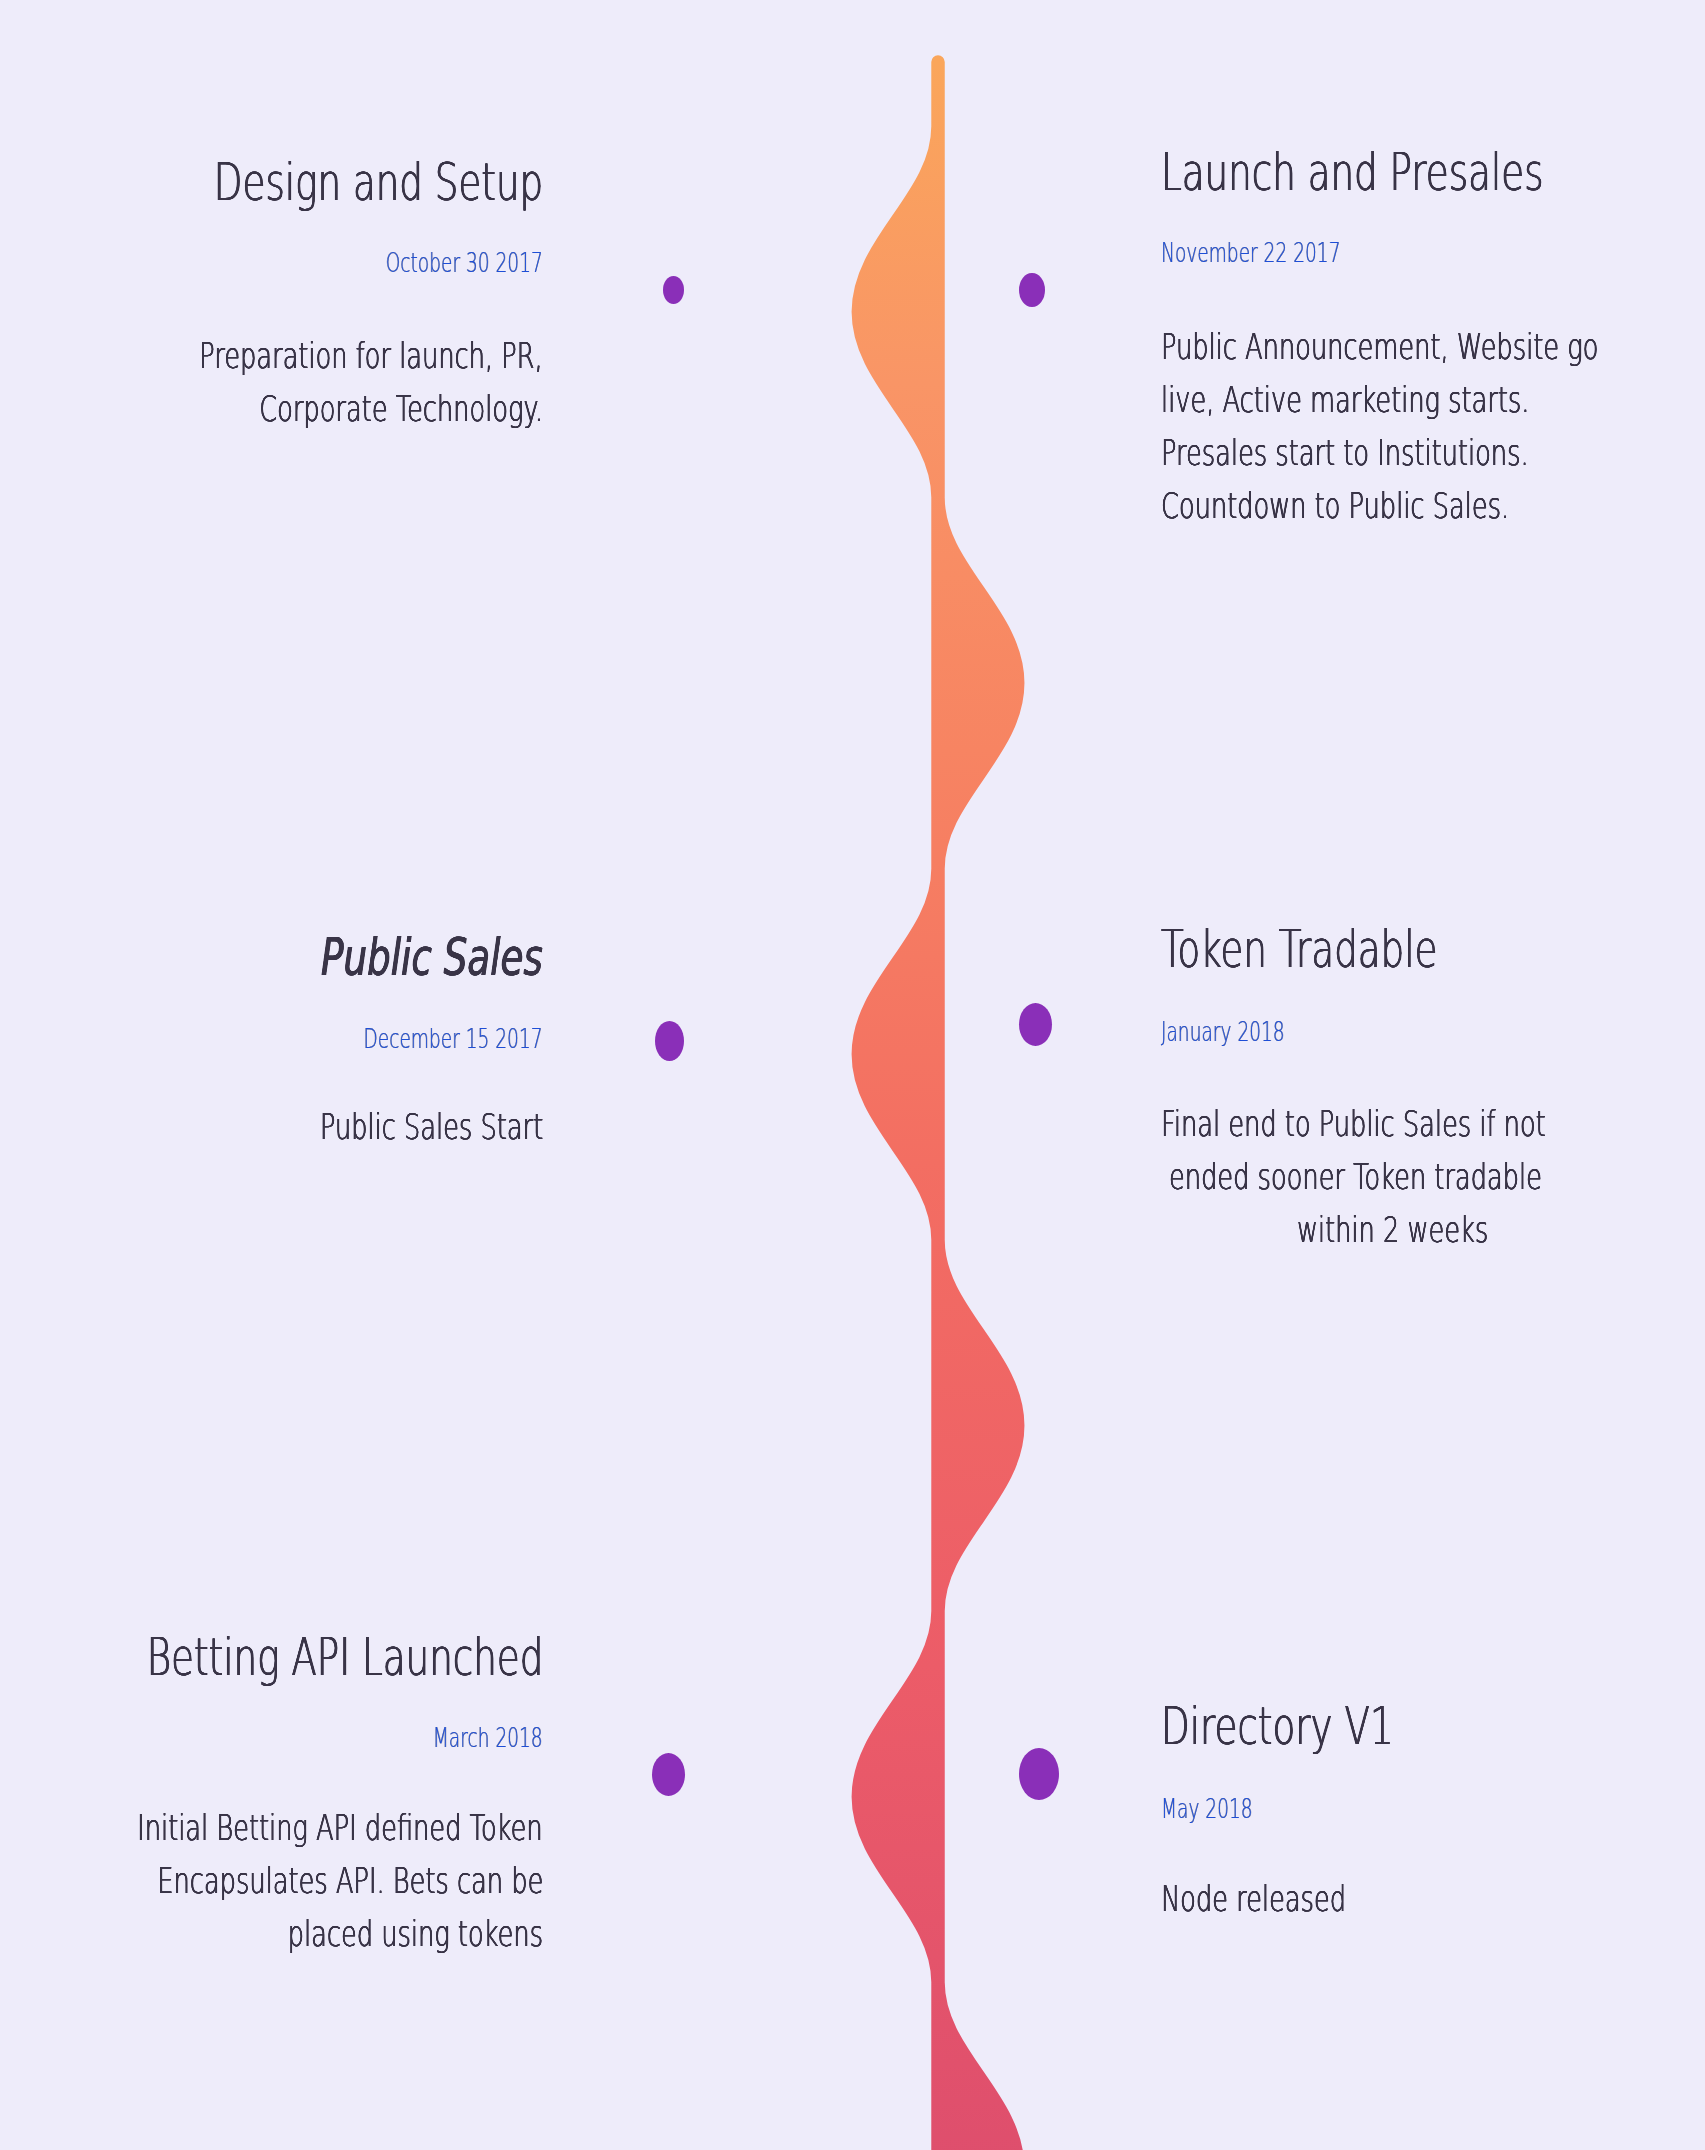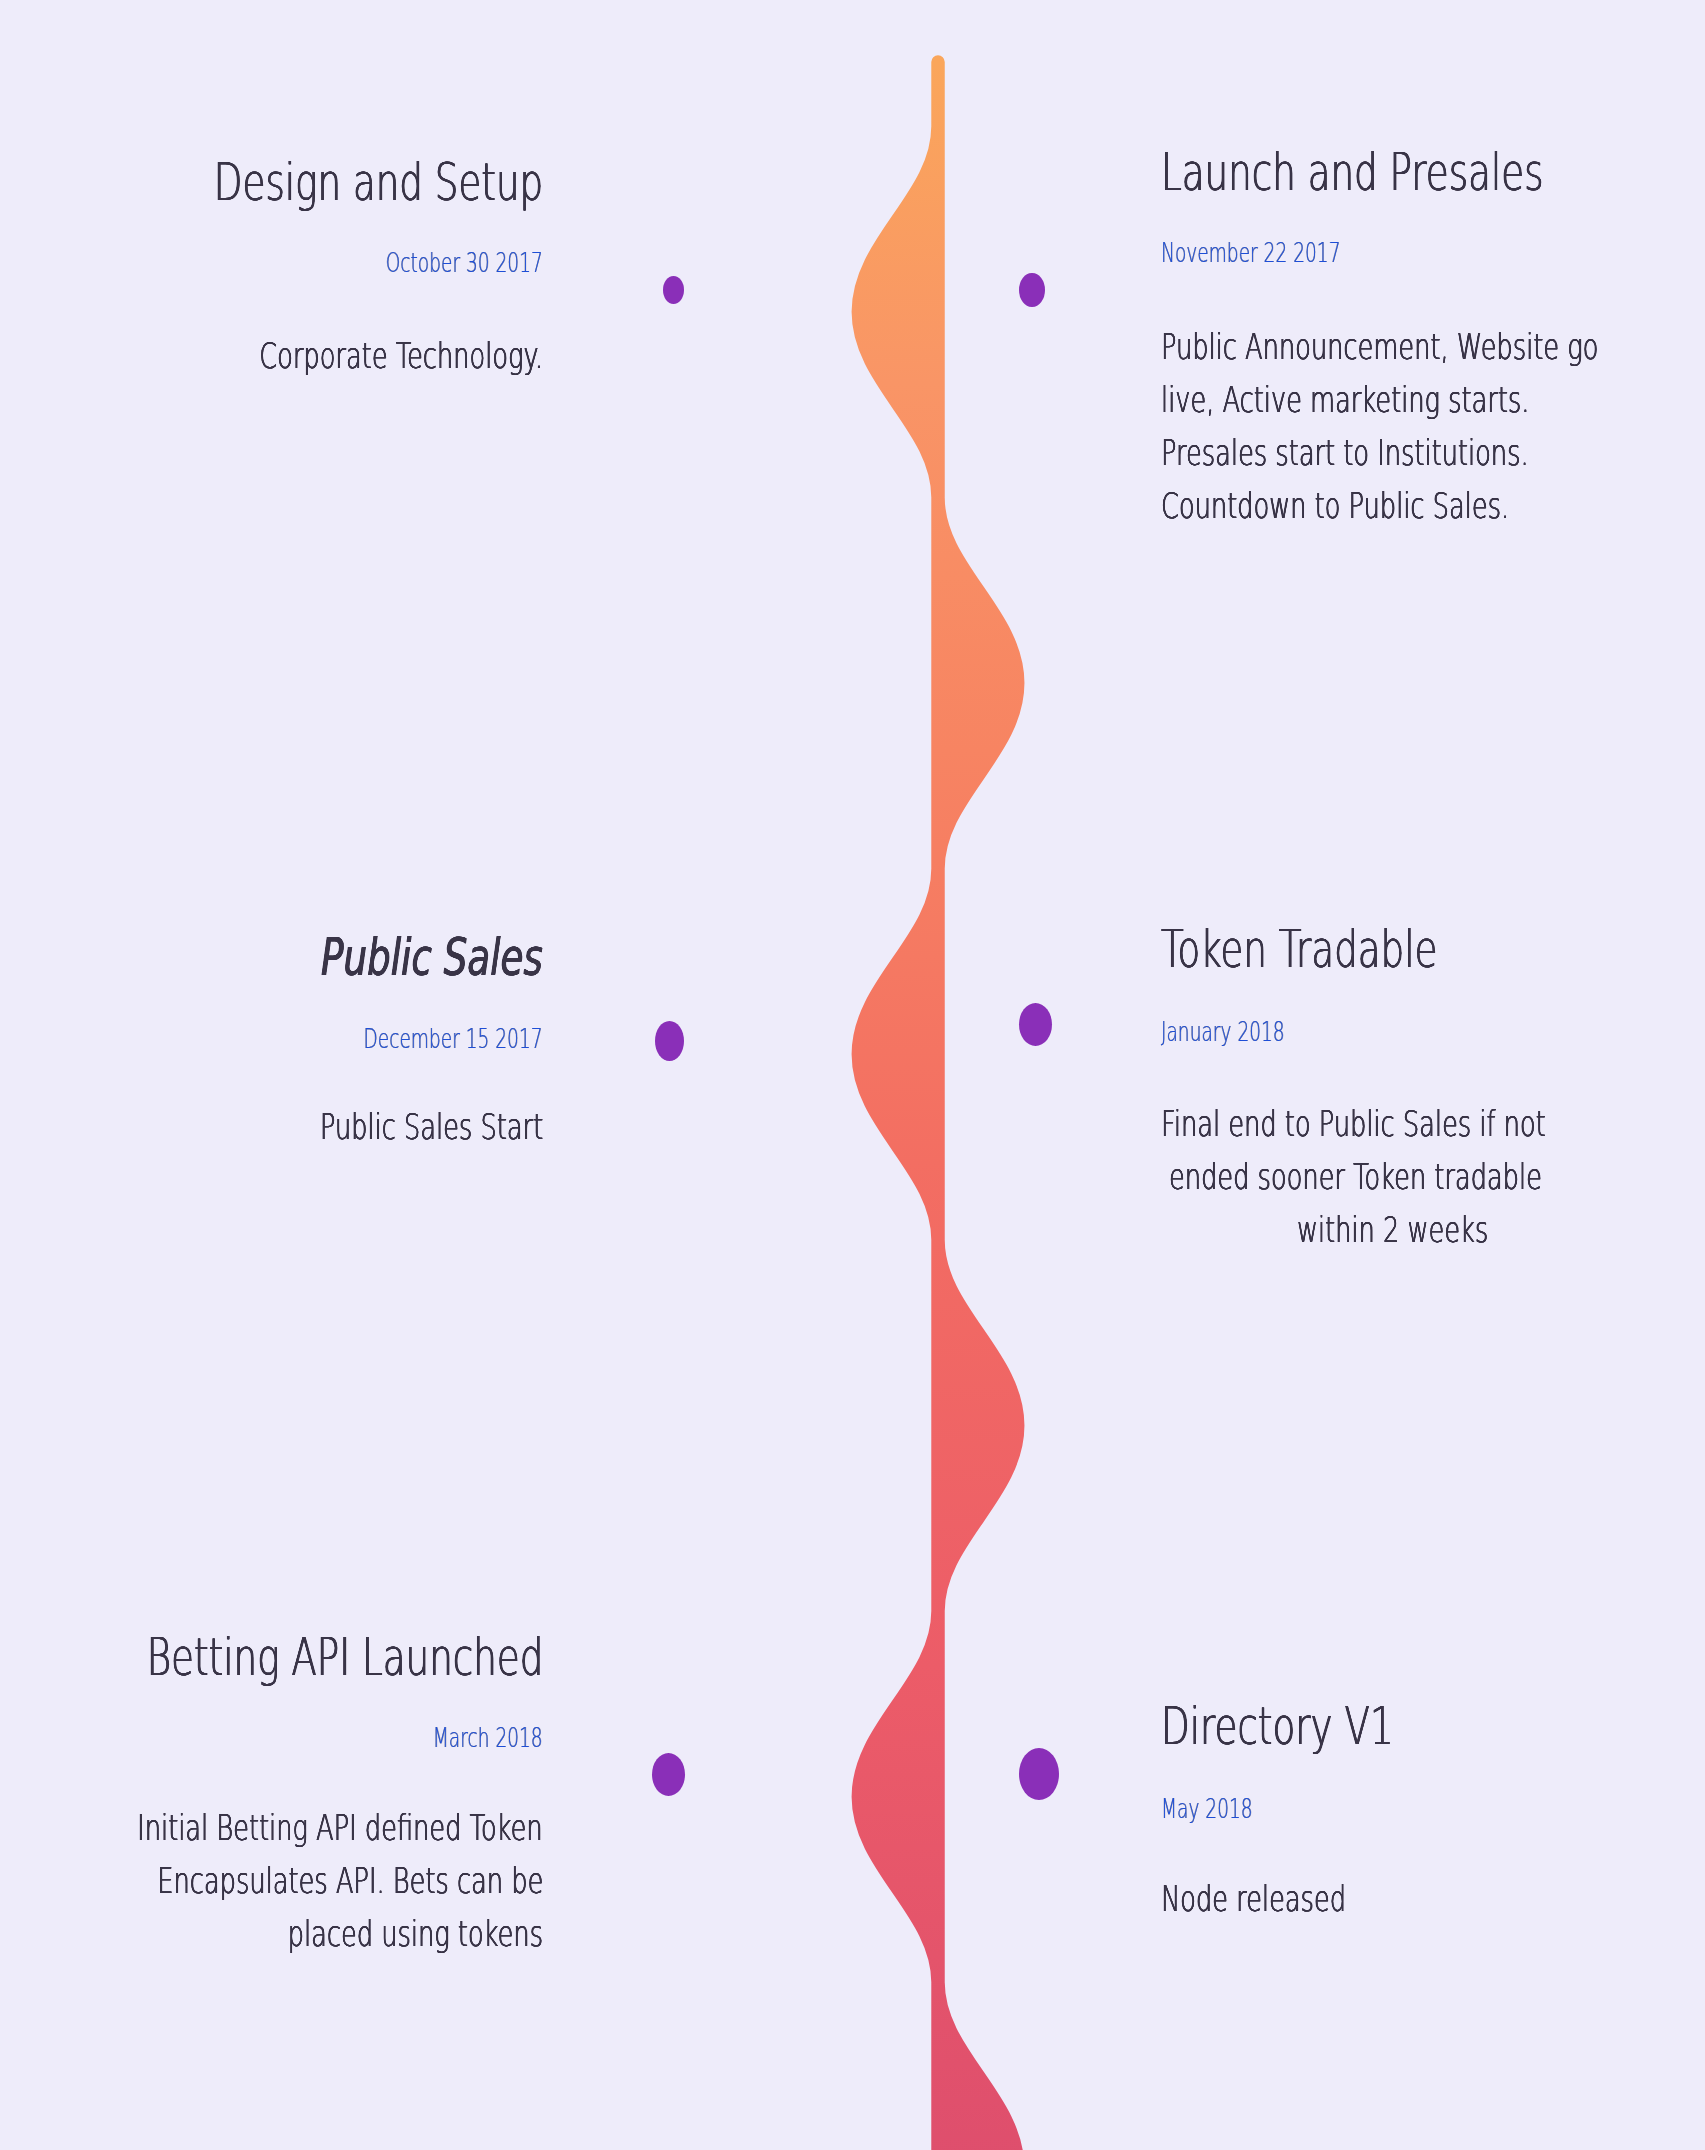--- a/index.html
+++ b/index.html
@@ -78,20 +78,21 @@
   </defs>
   <g>
     <path fill="url(#ribbonGrad)" stroke="url(#ribbonGrad)" stroke-width="19" stroke-linejoin="round" stroke-linecap="round" d="M 1324.0 87.5 L 1324.0 178.0 C 1324.0 277.6 1211.5 340.4 1211.5 440.0 C 1211.5 539.6 1324.0 602.4 1324.0 702.0 C 1324.0 801.6 1436.5 864.4 1436.5 964.0 C 1436.5 1063.6 1324.0 1126.4 1324.0 1226.0 C 1324.0 1325.6 1211.5 1388.4 1211.5 1488.0 C 1211.5 1587.6 1324.0 1650.4 1324.0 1750.0 C 1324.0 1849.6 1436.5 1912.4 1436.5 2012.0 C 1436.5 2111.6 1324.0 2174.4 1324.0 2274.0 C 1324.0 2373.6 1211.5 2436.4 1211.5 2536.0 C 1211.5 2635.6 1324.0 2698.4 1324.0 2798.0 C 1324.0 2897.6 1436.5 2960.4 1436.5 3060.0 C 1436.5 3159.6 1324.0 3222.4 1324.0 3322.0 L 1324.0 3322.0 L 1324.0 87.5 Z"></path>
   </g>
 </svg>
 
 <div class="item left" style="left:0;top:0;width:543px;">
   <div class="title" style="top:157px;"><span class="cond">Design and Setup</span></div>
   <div class="date" style="top:250px;"><span class="cond">October 30 2017</span></div>
   <div class="desc" style="top:329px;">
+    <div><span class="cond">Preparation for launch, PR,</span></div>
     <div><span class="cond">Corporate Technology.</span></div>
   </div>
 </div>
 
 <div class="item right" style="left:1161px;top:0;width:496px;">
   <div class="title" style="top:103px;"><span class="cond">Launch and Presales</span></div>
   <div class="date" style="top:196px;"><span class="cond">November 22 2017</span></div>
   <div class="desc" style="top:276px;">
     <div><span class="cond">Public Announcement, Website go</span></div>
     <div><span class="cond">live, Active marketing starts.</span></div>

